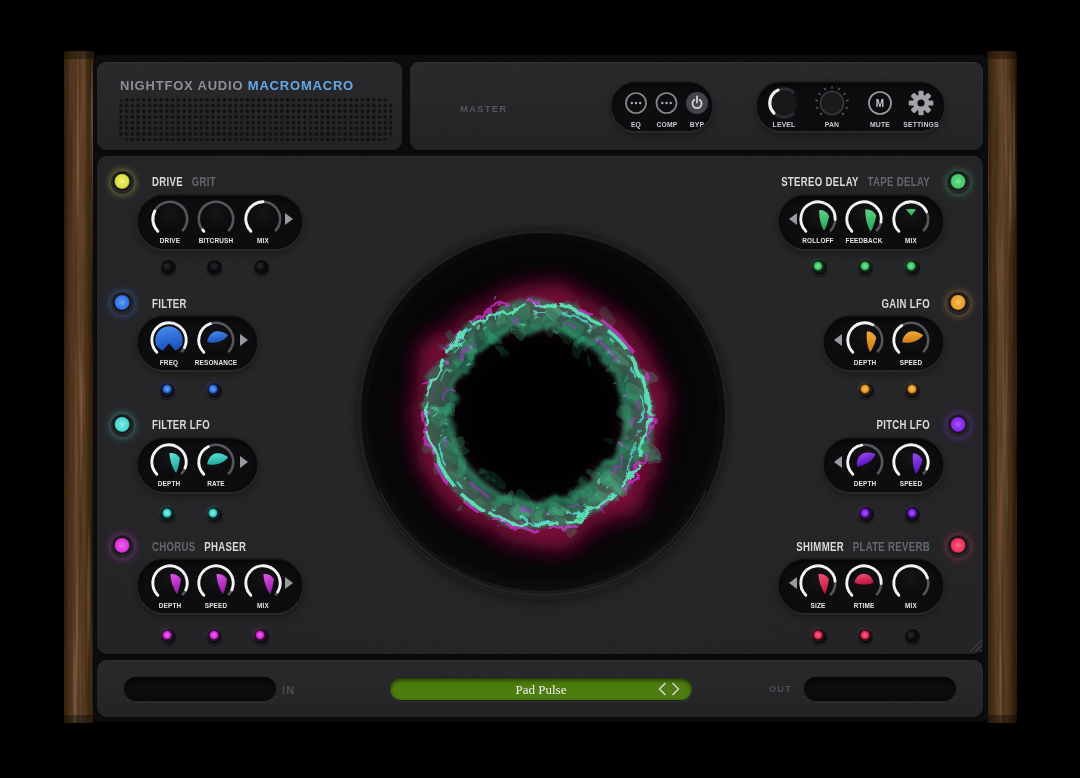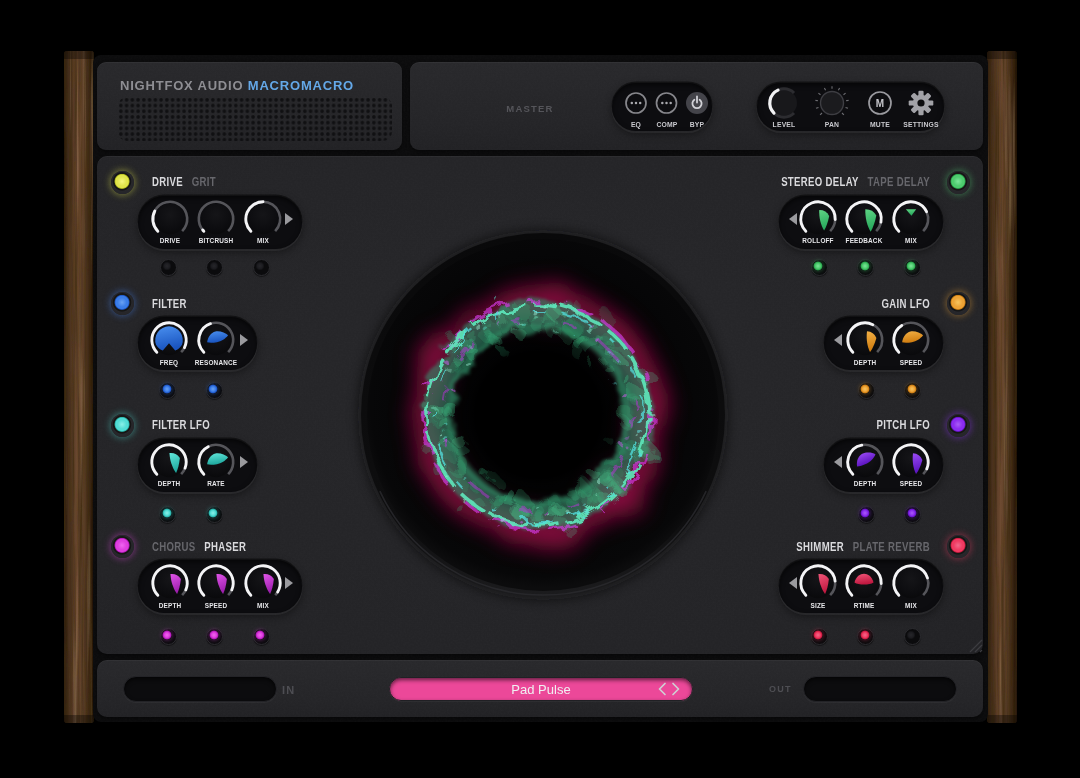--- a/index.html
+++ b/index.html
@@ -22,22 +22,22 @@
 .hsep { display:inline-block; width:11px; }
 .bled { position:absolute; width:23px; height:23px; border-radius:50%; }
 .sled { position:absolute; width:17px; height:17px; border-radius:50%; background:#0b0b0d;
   border:1.8px solid #2c2c30; box-shadow: 0 1px 1px rgba(0,0,0,0.5); }
 .sled span { position:absolute; left:1.7px; top:1.7px; width:10px; height:10px; border-radius:50%; display:block; }
 .tri { position:absolute; width:0; height:0; border-style:solid; }
 #viz { position:absolute; }
 .meter { position:absolute; width:154px; height:26px; border-radius:13px; background:#0c0c0e;
   border:1.5px solid #232327; box-shadow: inset 0 2px 4px rgba(0,0,0,0.7), 0 1px 0 rgba(255,255,255,0.04); }
 #preset { position:absolute; left:389px; top:677px; width:304px; height:24px; border-radius:12px;
-  background:#ec4899; border:1px solid #202024; box-shadow: inset 0 2px 4px rgba(0,0,0,0.6), 0 1px 0 rgba(255,255,255,0.04);
-  text-align:center; line-height:22px; }
+  background:#4d7c0f; border:1px solid #202024; box-shadow: inset 0 2px 4px rgba(0,0,0,0.6), 0 1px 0 rgba(255,255,255,0.04);
+  text-align:center; line-height:22px;font-family:Liberation Serif, serif; }
 #pname { color:#f0f0f2; font-size:13px; }
 </style></head><body>
 <div id="root">
 <svg width="0" height="0" style="position:absolute">
       <defs>
         <radialGradient id="kface" cx="50%" cy="36%" r="66%">
           <stop offset="0%" stop-color="#151518"></stop>
           <stop offset="68%" stop-color="#0d0d10"></stop>
           <stop offset="100%" stop-color="#09090b"></stop>
         </radialGradient>
@@ -159,21 +159,21 @@
 <defs>
         <pattern id="dotp" x="0" y="0" width="5.75" height="5.7" patternUnits="userSpaceOnUse">
 <circle cx="2.85" cy="2.85" r="1.8" fill="#101012"></circle>
         </pattern>
 <clipPath id="gclip">
           <rect x="0" y="0" width="274" height="44" rx="9"></rect>
         </clipPath>
       </defs>
 <rect x="0" y="0" width="274" height="44" fill="url(#dotp)" clip-path="url(#gclip)"></rect>
 </svg>
-    <div class="abs" style="left:460px;top:103px;width:140px;text-align:center;font-size:9.5px;font-weight:bold;letter-spacing:1.2px;color:#55555a">MASTER</div>
+    <div class="abs" style="left:460px;top:103px;width:140px;text-align:left;font-size:9.5px;font-weight:bold;letter-spacing:1.2px;color:#55555a">MASTER</div>
     <div class="pill" style="left:612px;top:83px;width:100px;height:48px;"></div>
     <div class="pill" style="left:757px;top:83px;width:187px;height:48px;"></div>
     <svg class="abs" style="left:560px;top:62px" width="423" height="88" viewBox="0 0 423 88">
       <circle cx="76" cy="41" r="10" fill="none" stroke="#87878c" stroke-width="1.7"></circle>
       <circle cx="71.8" cy="41" r="1.25" fill="#a9a9ae"></circle>
       <circle cx="76" cy="41" r="1.25" fill="#a9a9ae"></circle>
       <circle cx="80.2" cy="41" r="1.25" fill="#a9a9ae"></circle>
       <circle cx="106.5" cy="41" r="10" fill="none" stroke="#87878c" stroke-width="1.7"></circle>
       <circle cx="102.3" cy="41" r="1.25" fill="#a9a9ae"></circle>
       <circle cx="106.5" cy="41" r="1.25" fill="#a9a9ae"></circle>

